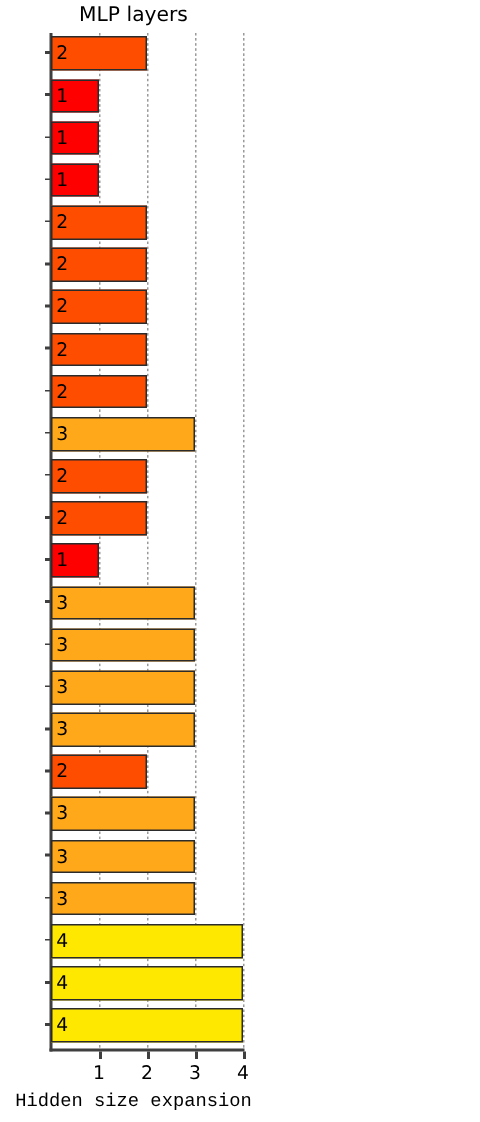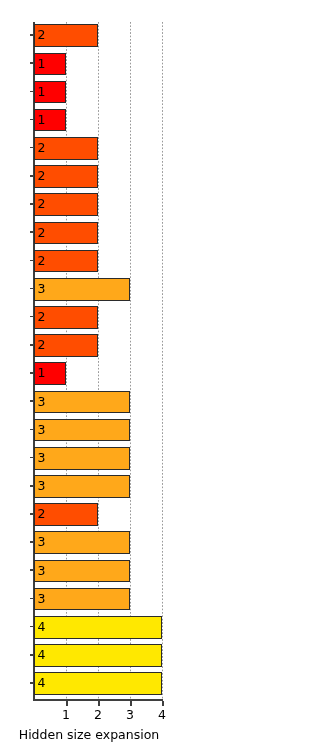--- a/index.html
+++ b/index.html
@@ -133,27 +133,29 @@
 
   #xlabel {
     position: absolute;
     left: 0;
     top: 727px;
     width: 178px;
     text-align: center;
     font-size: 12.5px;
     color: #000000;
     white-space: nowrap;
+    font-family: Liberation Mono, monospace;
   }
 </style>
 </head>
 <body>
 
 <div id="figure">
 
+  <div id="chart-title">MLP layers</div>
 
   <div id="axis-spine-left"></div>
   <div id="axis-spine-bottom"></div>
 
   <div id="gridlines">
       <div class="gridline" style="left: 66px;"></div>
       <div class="gridline" style="left: 98px;"></div>
       <div class="gridline" style="left: 130px;"></div>
       <div class="gridline" style="left: 162px;"></div>
     </div>

